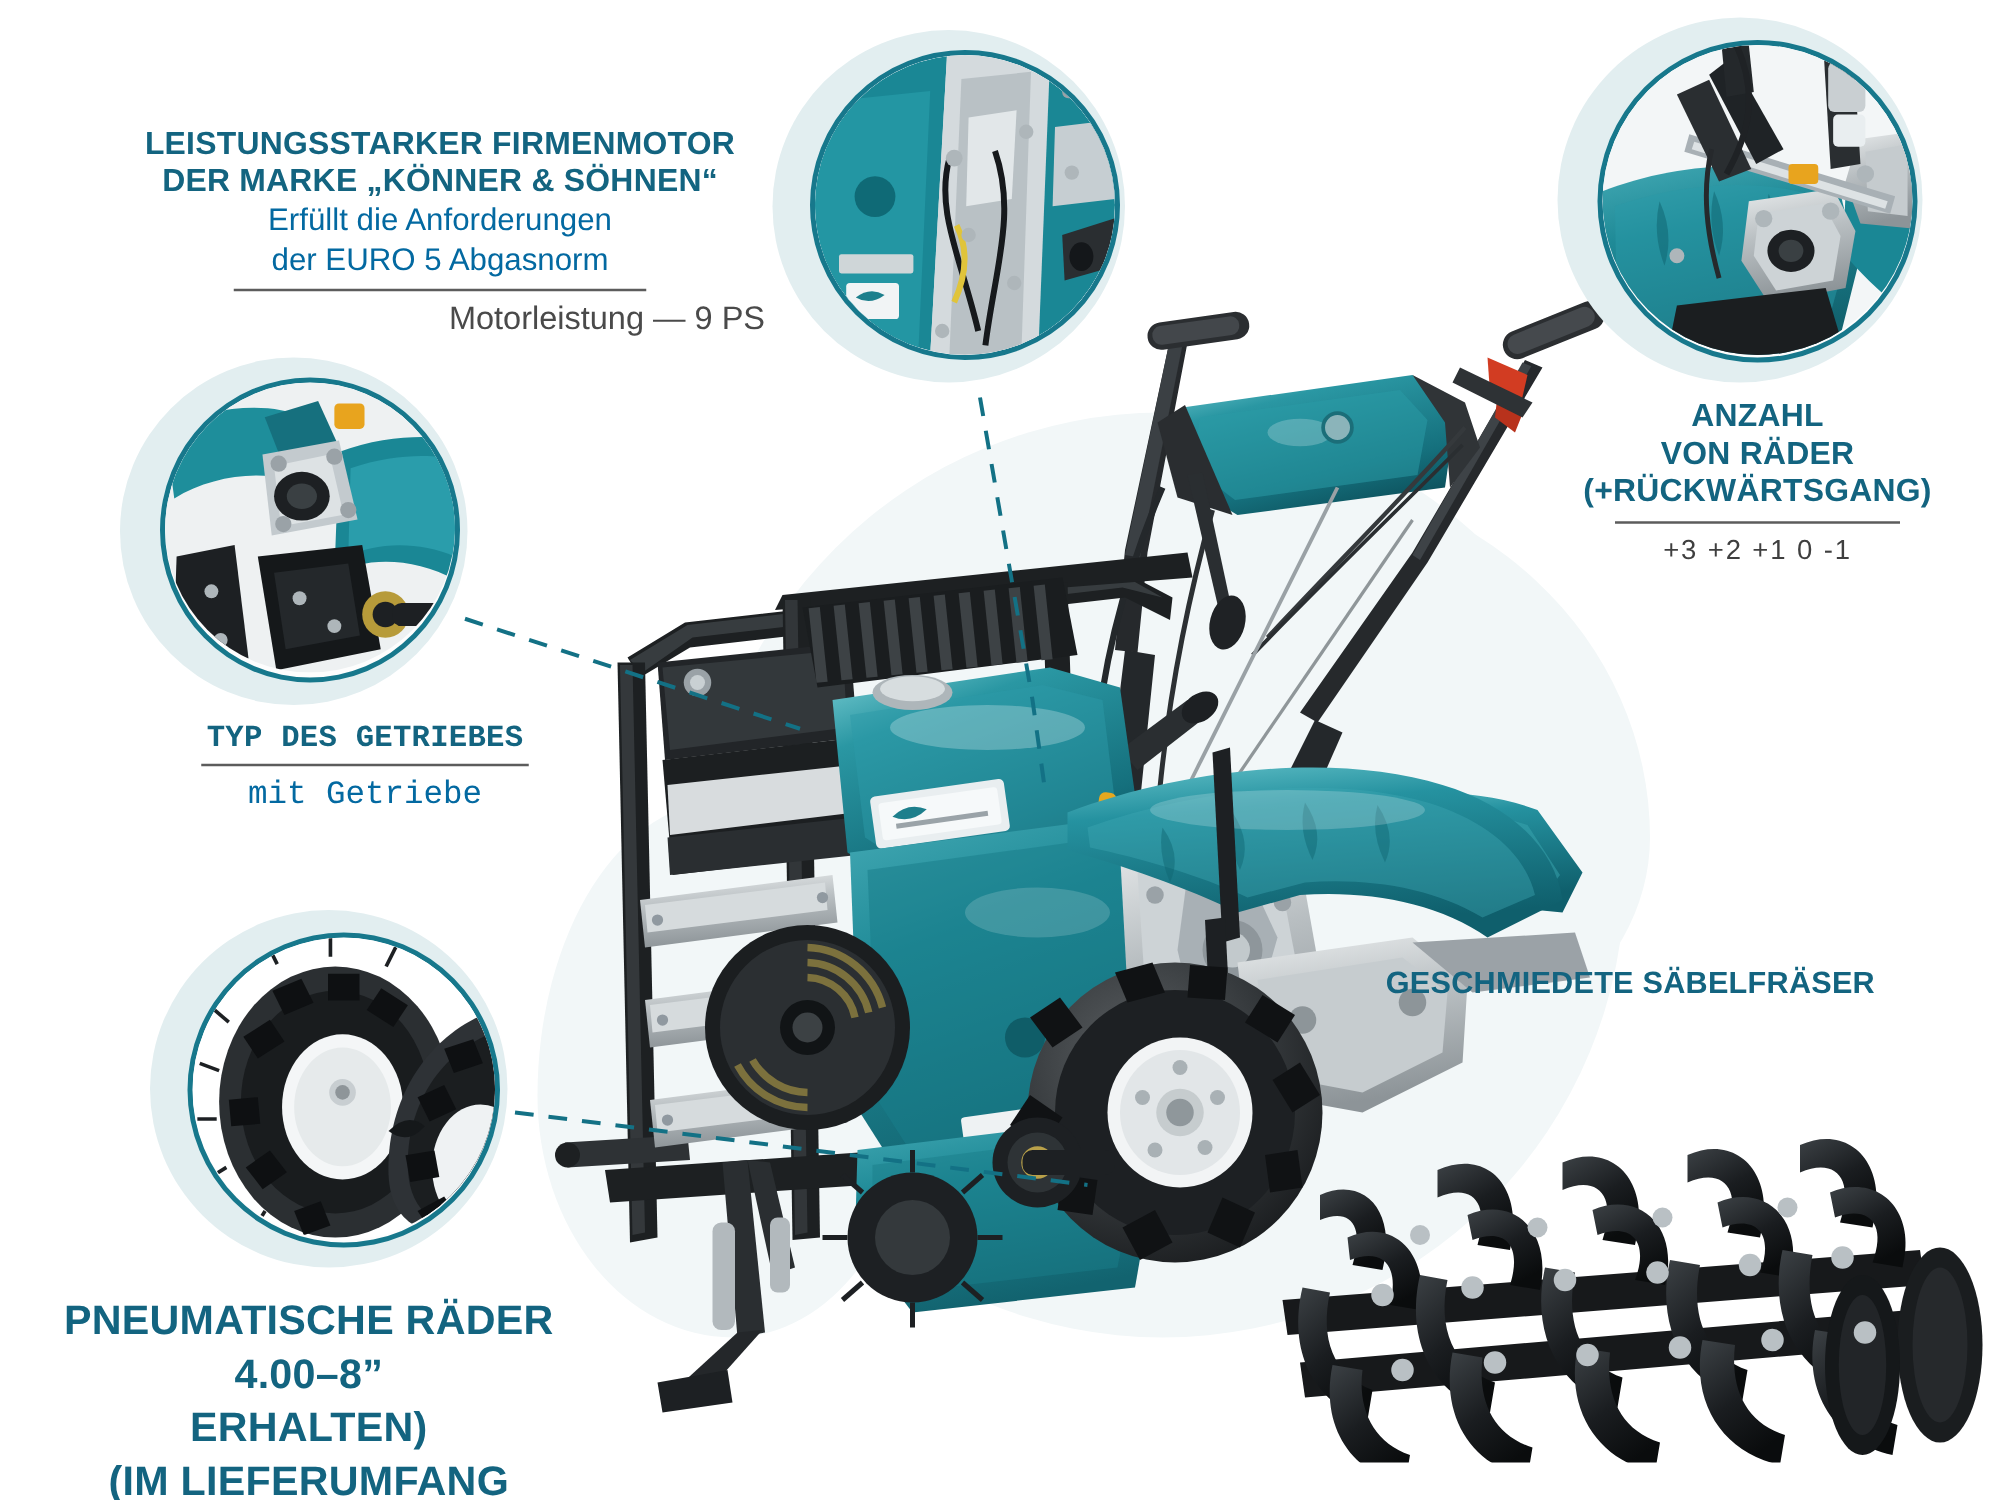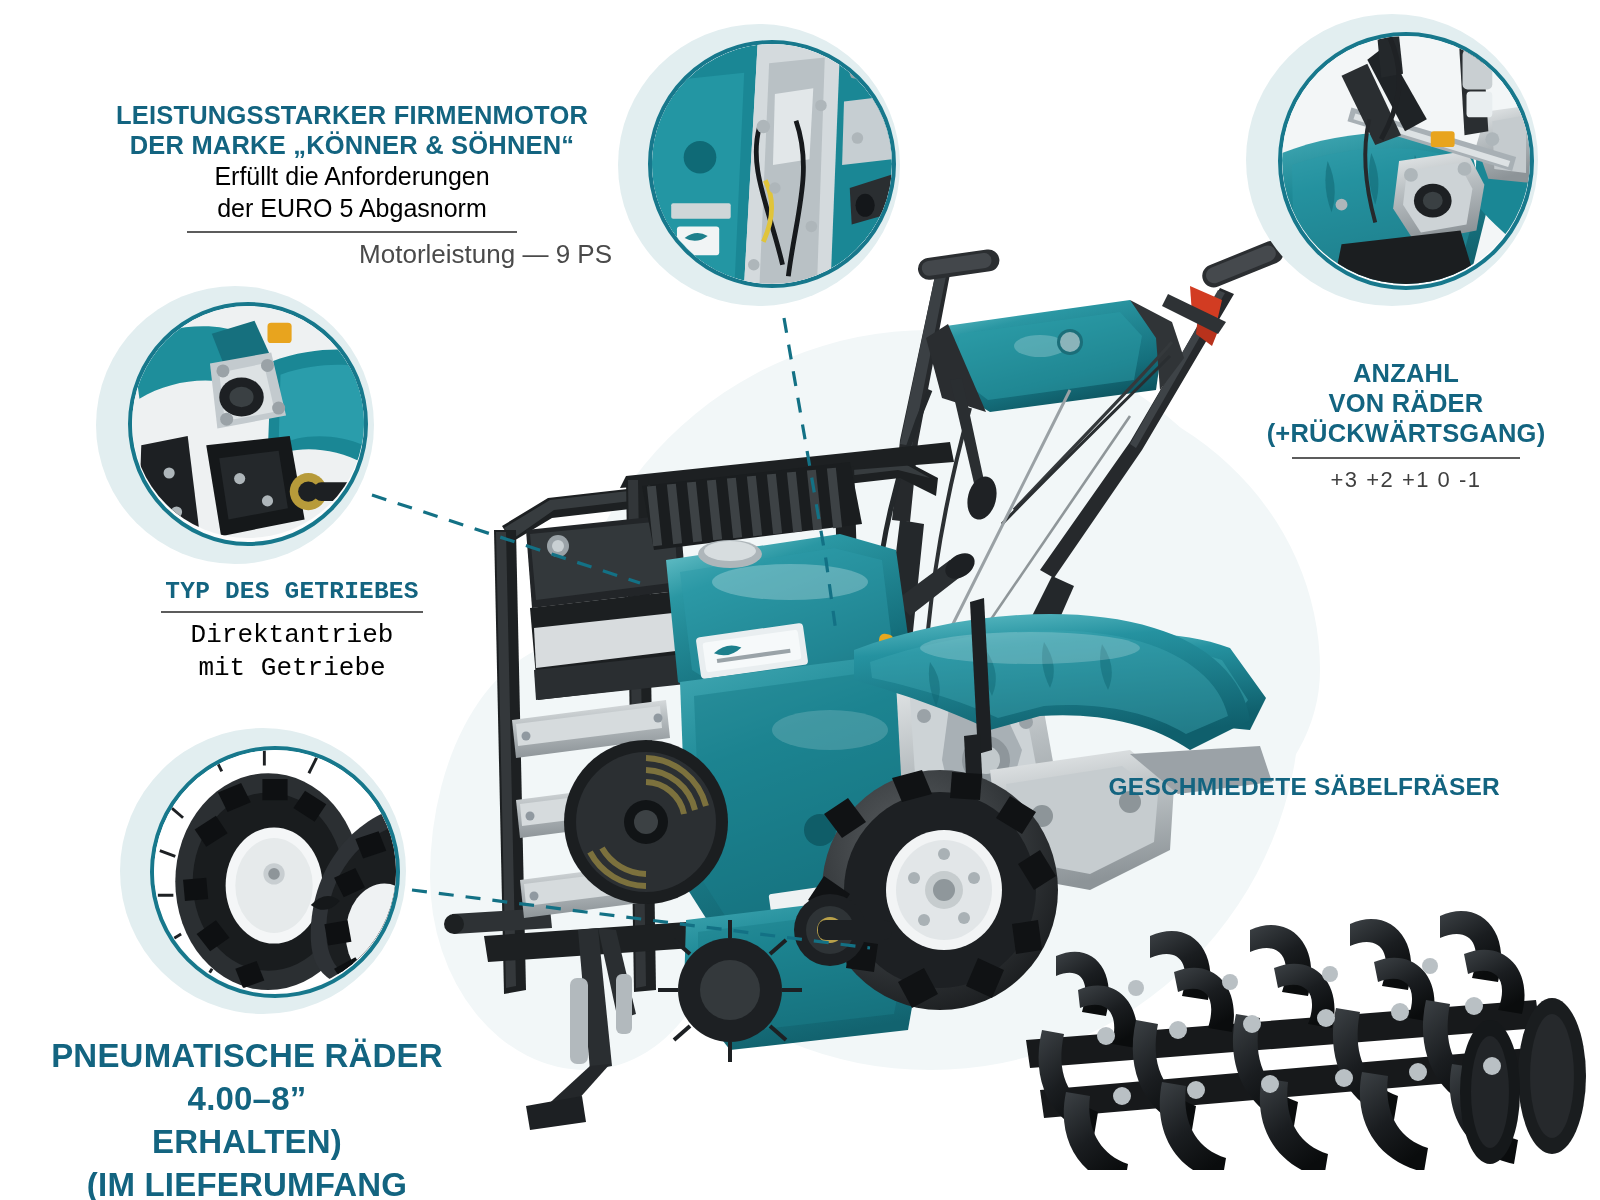--- a/index.html
+++ b/index.html
@@ -71,21 +71,21 @@
 
   
   .text-block { position: absolute; z-index: 8; }
   .hd {
     color: #136480;
     font-weight: 700;
     letter-spacing: .2px;
     line-height: 1.18;
   }
   .sub {
-    color: #000000;
+    color: #0369a1;
     font-weight: 400;
     line-height: 1.28;
   }
   .rule {
     height: 2px;
     background: #5c5c5c;
     margin: 7px auto 6px auto;
   }
 
   #txt-engine { left: 92px; top: 100px; width: 520px; text-align: center; }
@@ -95,21 +95,21 @@
   #txt-engine .power { font-size: 26px; color: #4a4a4a; text-align: right; }
 
   #txt-gearbox { left: 92px; top: 578px; width: 400px; text-align: center; font-family: Liberation Mono, monospace; }
   #txt-gearbox .hd { font-size: 24.5px; }
   #txt-gearbox .rule { width: 262px; margin-top: 4px; }
   #txt-gearbox .sub { font-size: 26px; }
 
   #txt-wheels { left: 22px; top: 1035px; width: 450px; text-align: center; }
   #txt-wheels .hd { font-size: 33px; line-height: 1.3; }
 
-  #txt-gears { left: 1226px; top: 318px; width: 360px; text-align: center; margin-top: 40px; }
+  #txt-gears { left: 1226px; top: 318px; width: 360px; text-align: center; }
   #txt-gears .hd { font-size: 25.5px; }
   #txt-gears .rule { width: 228px; margin-top: 9px; margin-bottom: 8px; }
   #txt-gears .ratios { font-size: 22px; color: #3f3f3f; letter-spacing: 1.5px; }
 
   #txt-cutters { left: 1080px; top: 773px; width: 420px; text-align: left; }
   #txt-cutters .hd { font-size: 24.5px; text-align: right; }
 
   
   .leaders { position: absolute; inset: 0; z-index: 7; pointer-events: none; }
 
@@ -680,21 +680,20 @@
     <div class="hd">DER MARKE „KÖNNER &amp; SÖHNEN“</div>
     <div class="sub">Erfüllt die Anforderungen</div>
     <div class="sub">der EURO 5 Abgasnorm</div>
     <div class="rule"></div>
     <div class="power">Motorleistung — 9 PS</div>
   </div>
 
   <div class="text-block" id="txt-gearbox">
     <div class="hd">TYP DES GETRIEBES</div>
     <div class="rule"></div>
-    <div class="sub">Direktantrieb</div>
     <div class="sub">mit Getriebe</div>
   </div>
 
   <div class="text-block" id="txt-wheels">
     <div class="hd">PNEUMATISCHE RÄDER 4.00–8”</div>
     <div class="hd">ERHALTEN)</div>
     <div class="hd">(IM LIEFERUMFANG</div>
   </div>
 
   <div class="text-block" id="txt-gears">

